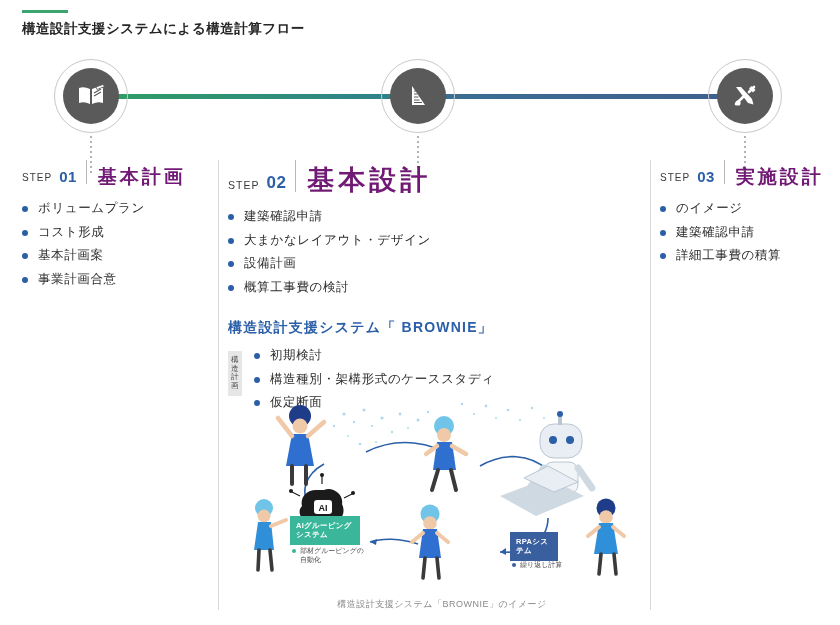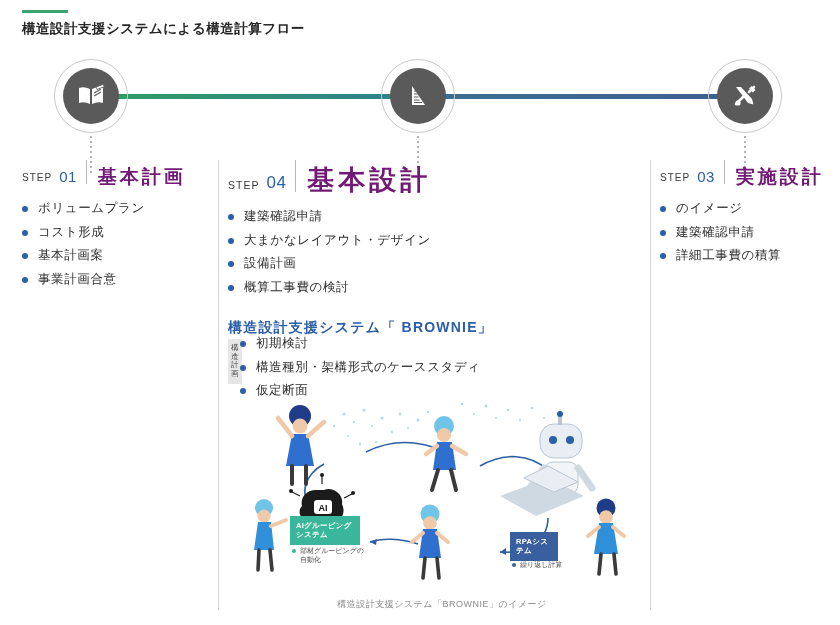--- a/index.html
+++ b/index.html
@@ -101,21 +101,21 @@
     margin-bottom: 16px;
   }
   .step-label {
     font-size: 10px;
     letter-spacing: 1px;
     color: #3a3a3a;
     padding-bottom: 3px;
   }
   .step-num {
     font-size: 15px;
-    font-weight: normal;
+    font-weight: bold;
     color: #2b5fa8;
     padding-bottom: 1px;
     letter-spacing: 0.5px;
   }
   .step-bar {
     width: 1px; height: 24px;
     background: #b6b6b6;
     margin: 0 4px 2px 2px;
   }
   .step-title {
@@ -151,28 +151,29 @@
     position: absolute;
     left: 0; top: 4px;
     width: 6px; height: 6px;
     border-radius: 50%;
     background: #2b5fa8;
   }
 
   
   .brownie-head {
     margin-top: 26px;
+    margin-bottom: 12px;
     font-size: 14px;
     font-weight: bold;
     color: #2b5fa8;
     letter-spacing: 1.2px;
   }
   .brownie-block {
     position: relative;
-    padding-left: 12px;
+    padding-left: 26px;
   }
   .vtag {
     position: absolute;
     left: 0; top: 2px;
     width: 14px;
     padding: 5px 1px;
     background: #e6e6e6;
     color: #4a4a4a;
     font-size: 7.5px;
     line-height: 1.15;
@@ -318,21 +319,21 @@
     <li>ボリュームプラン</li>
     <li>コスト形成</li>
     <li>基本計画案</li>
     <li>事業計画合意</li>
   </ul>
 </div>
 
 <div class="col col2">
   <div class="step-head">
     <span class="step-label">STEP</span>
-    <span class="step-num">04</span>
+    <span class="step-num">02</span>
     <span class="step-bar"></span>
     <span class="step-title">基本設計</span>
   </div>
   <ul class="bullets">
     <li>建築確認申請</li>
     <li>大まかなレイアウト・デザイン</li>
     <li>設備計画</li>
     <li>概算工事費の検討</li>
   </ul>
 

